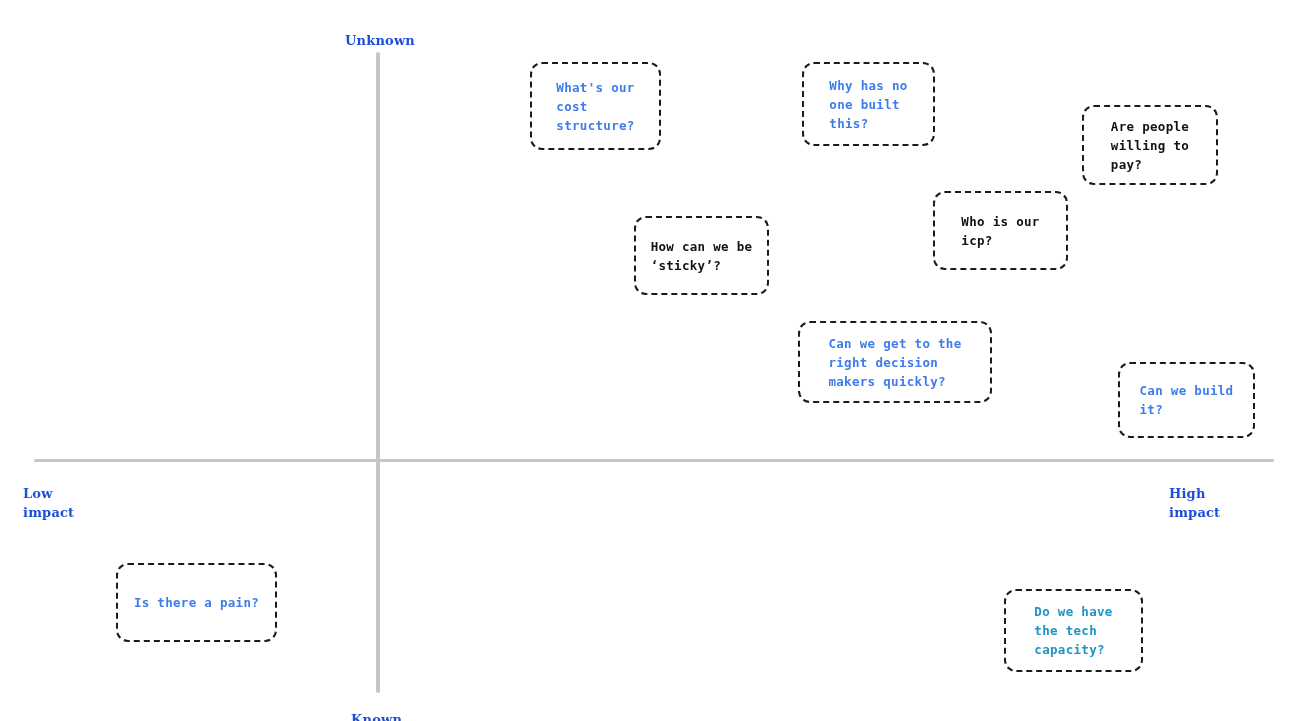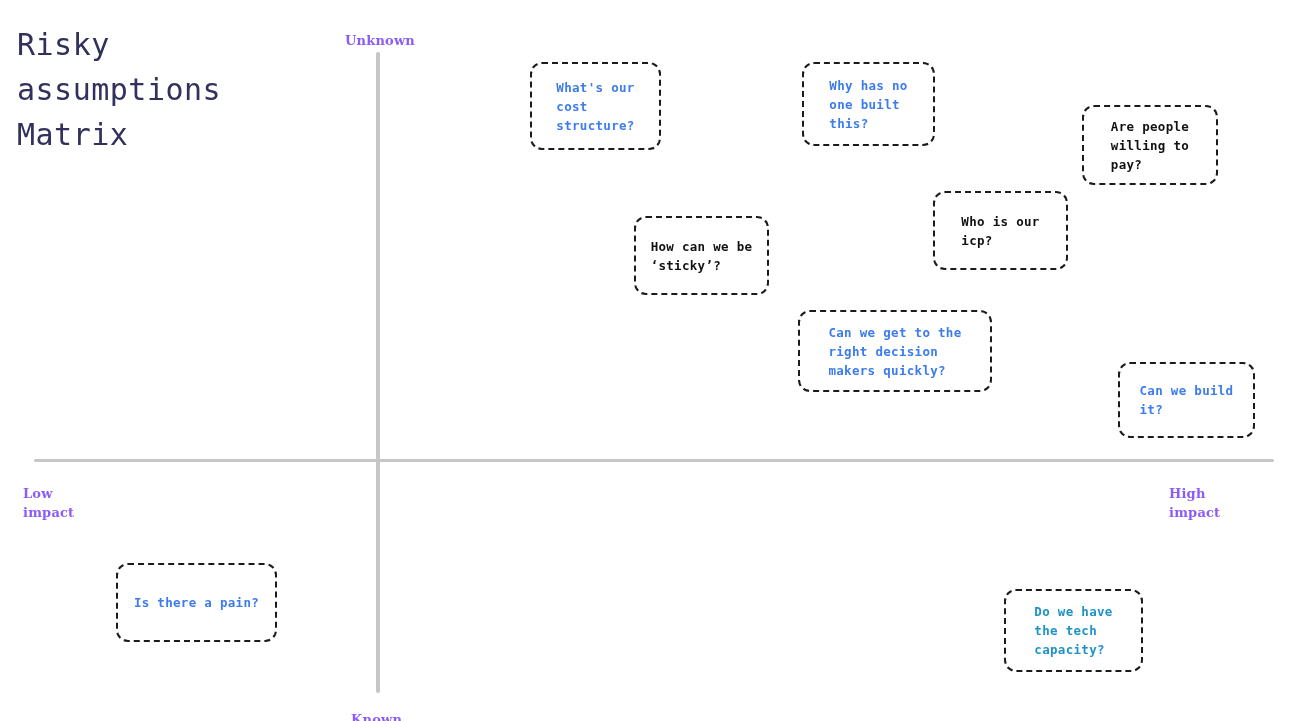--- a/index.html
+++ b/index.html
@@ -54,21 +54,21 @@
     border-radius: 2px;
   }
 
   
   .axis-label {
     position: absolute;
     font-family: "DejaVu Serif", "Liberation Serif", serif;
     font-weight: bold;
     font-size: 13px;
     line-height: 19px;
-    color: #8b5cf6;
+    color: #1d4ed8;
     letter-spacing: 0.2px;
     white-space: pre-line;
   }
   .axis-label.unknown { left: 345px; top: 31px; text-align: left; }
   .axis-label.known   { left: 351px; top: 710px; text-align: left; }
   .axis-label.low     { left: 23px;  top: 484px; text-align: left; width: 62px; }
   .axis-label.high    { right: 33px; top: 484px; text-align: left;  width: 90px; }
 
   
   .card {
@@ -91,23 +91,20 @@
   }
   .card.blue  { color: #3d7cec; }
   .card.black { color: #121212; }
   .card.teal  { color: #1f93c6; }
 </style>
 </head>
 <body>
 
 <div id="canvas">
 
-  <div class="matrix-title">Risky
-assumptions
-Matrix</div>
 
   <div class="axis-v"></div>
   <div class="axis-h"></div>
 
   <div class="axis-label unknown">Unknown</div>
   <div class="axis-label known">Known</div>
   <div class="axis-label low">Low
 impact</div>
   <div class="axis-label high">High
 impact</div>
@@ -119,21 +116,21 @@
       <div class="card blue" style="left: 802px; top: 62px; width: 133px; height: 84px;">Why has no
 one built
 this?</div>
       <div class="card black" style="left: 1082px; top: 105px; width: 136px; height: 80px;">Are people
 willing to
 pay?</div>
       <div class="card black" style="left: 933px; top: 191px; width: 135px; height: 79px;">Who is our
 icp?</div>
       <div class="card black" style="left: 634px; top: 216px; width: 135px; height: 79px;">How can we be
 ‘sticky’?</div>
-      <div class="card blue" style="left: 798px; top: 310px; width: 194px; height: 82px;">Can we get to the
+      <div class="card blue" style="left: 798px; top: 321px; width: 194px; height: 82px;">Can we get to the
 right decision
 makers quickly?</div>
       <div class="card blue" style="left: 1118px; top: 362px; width: 137px; height: 76px;">Can we build
 it?</div>
       <div class="card blue" style="left: 116px; top: 563px; width: 161px; height: 79px;">Is there a pain?</div>
       <div class="card teal" style="left: 1004px; top: 589px; width: 139px; height: 83px;">Do we have
 the tech
 capacity?</div>
     </div>
 

